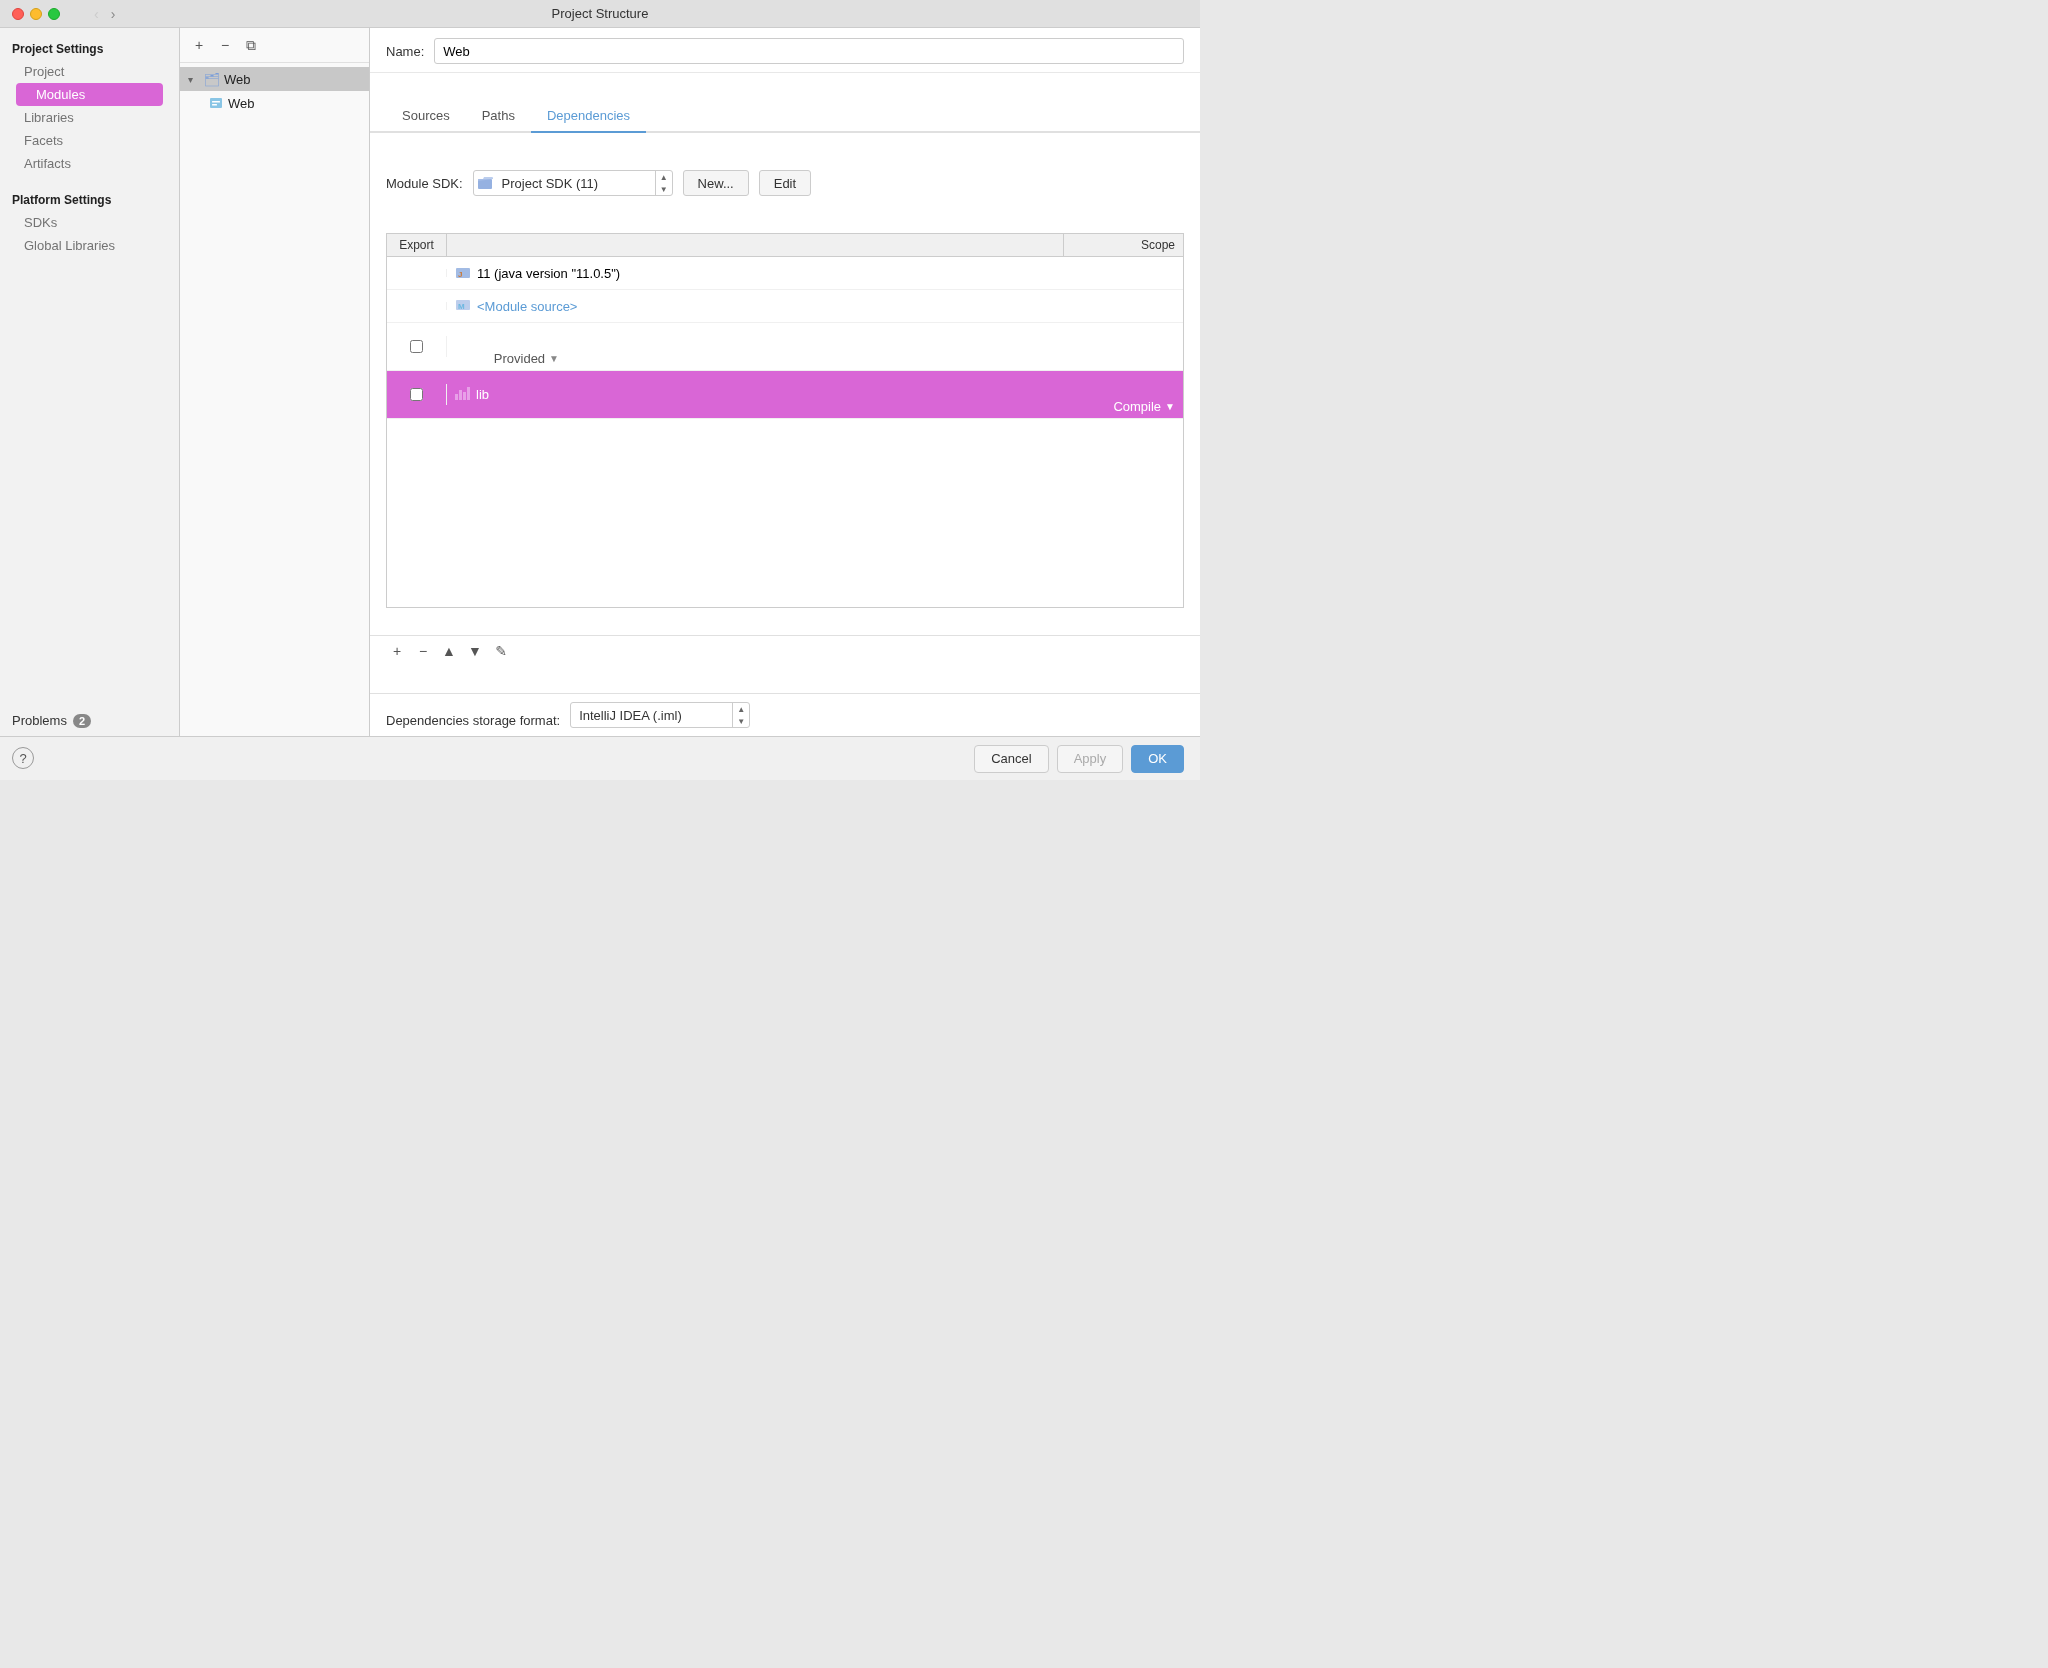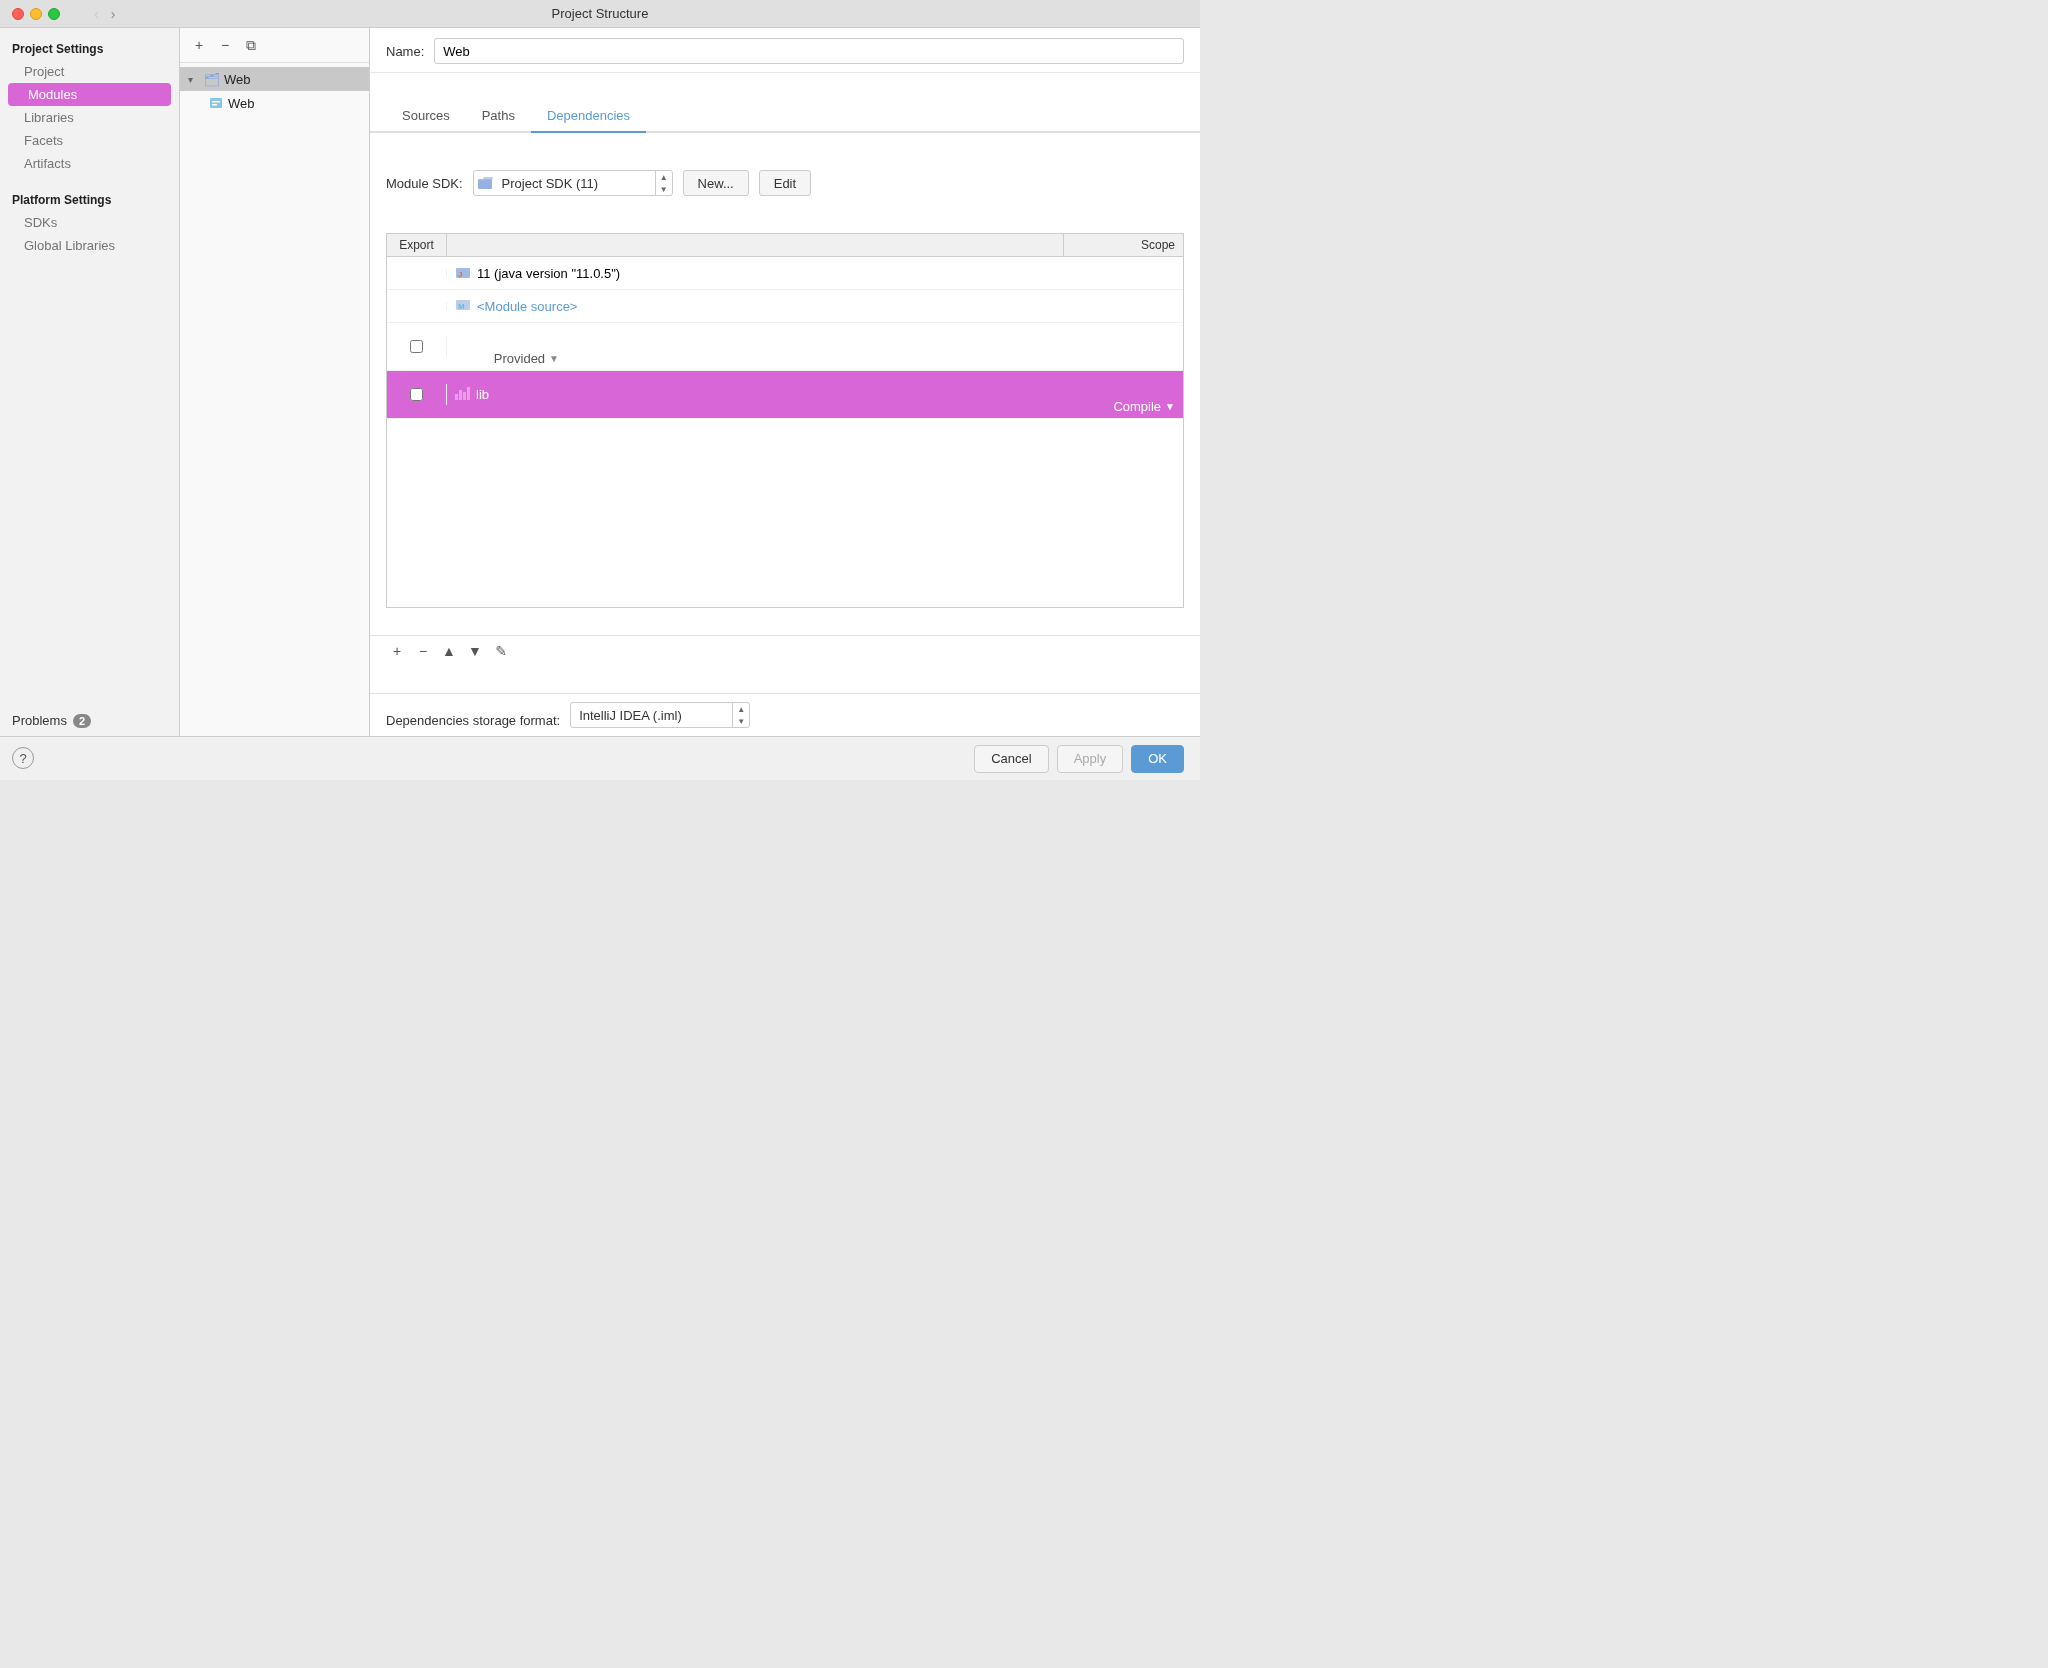--- a/index.html
+++ b/index.html
@@ -78,21 +78,21 @@
     .sidebar-item {
       padding: 4px 12px 4px 24px;
       color: #737373;
       cursor: pointer;
       font-size: 13px;
     }
     .sidebar-item.active {
       background: #d966d6;
       color: white;
       border-radius: 4px;
-      margin: 0 8px;
+      margin: 0 16px;
       padding-left: 20px;
     }
     .sidebar-separator { height: 10px; }
     .sidebar-section-platform {
       font-size: 12px;
       font-weight: 700;
       color: #222;
       padding: 8px 12px 4px 12px;
     }
     .sidebar-problems {

